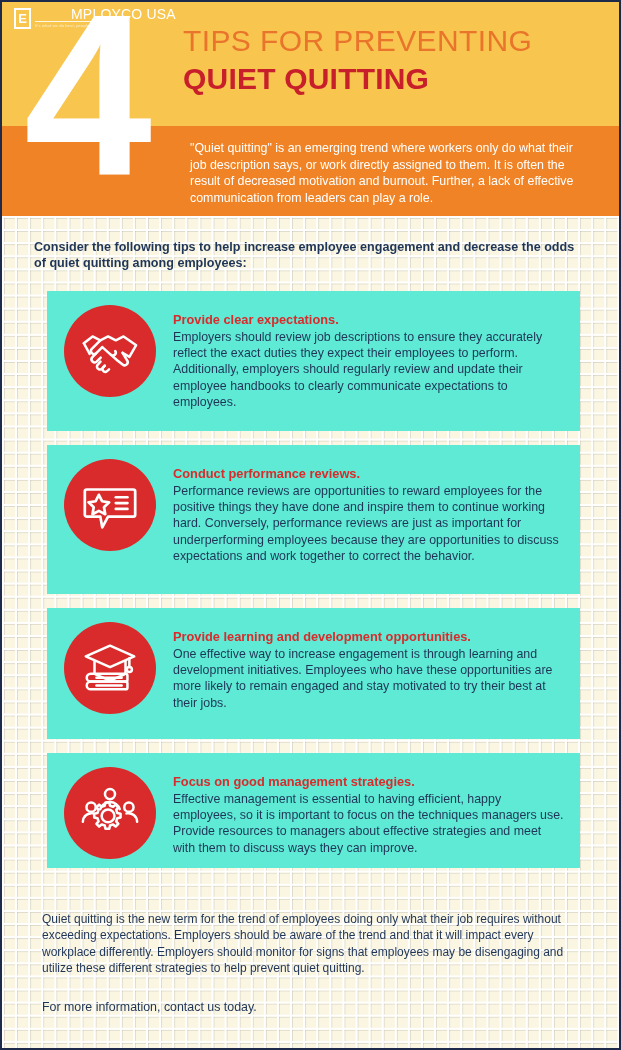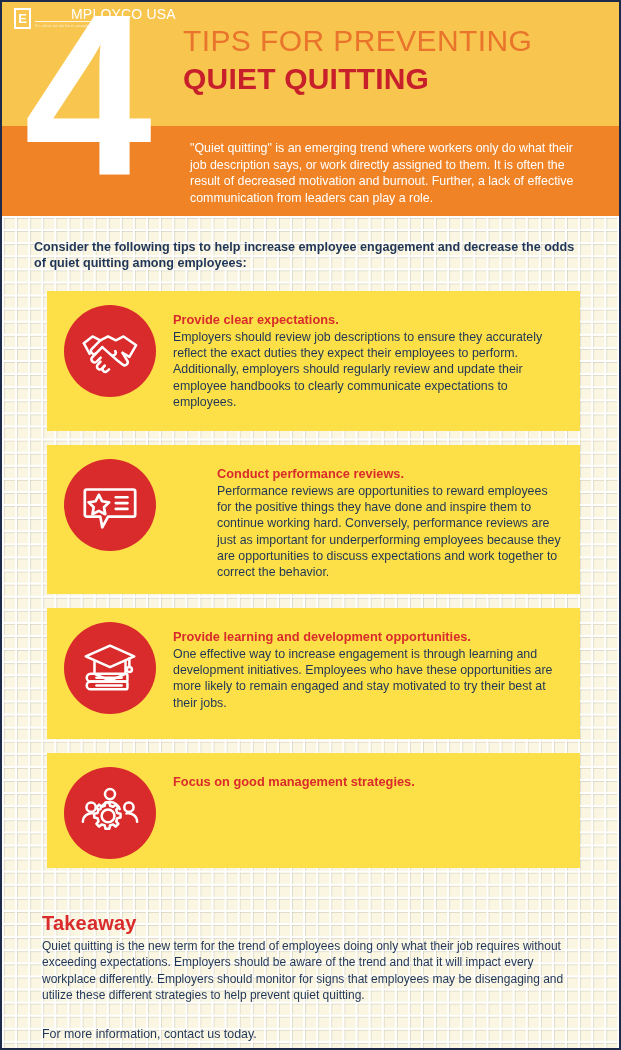--- a/index.html
+++ b/index.html
@@ -116,21 +116,21 @@
 
   #lead {
     position:absolute; left:32px; top:23px; width:545px;
     color:#1F3557;
     font-size:12.6px; line-height:16.4px;font-weight:bold;
   }
 
   .card {
     position:absolute;
     left:45px; width:533px;
-    background:#fde047;
+    background:#5eead4;
     display:flex;
     align-items:flex-start;
   }
   .card-icon-wrap {
     width:126px; flex:0 0 126px;
     display:flex; align-items:center; justify-content:center;
     padding-top:14px;
   }
   .icon-circle {
     width:92px; height:92px; border-radius:50%;
@@ -145,21 +145,21 @@
     font-size:12.8px; line-height:17px;
     font-weight:bold;
     margin-bottom:1px;
   }
   .card-body {
     color:#1F3557;
     font-size:12.4px; line-height:16.2px;
   }
 
   #card-1 { top:75px;  height:140px; }
-  #card-2 { top:229px; height:149px;gap:44px; }
+  #card-2 { top:229px; height:149px; }
   #card-3 { top:392px; height:131px; }
   #card-4 { top:537px; height:115px;justify-content:flex-end; }
 
   
   #takeaway { position:absolute; left:40px; top:695px; width:545px; }
   #takeaway-title {
     color:#D92B2B;
     font-size:20px; line-height:24px;
     font-weight:bold;
     letter-spacing:.2px;
@@ -279,23 +279,23 @@
             <path d="M4 41 a9 9 0 0 1 11-8.6"></path>
             <circle cx="51.5" cy="26" r="4.8"></circle>
             <path d="M60 41 a9 9 0 0 0 -11-8.6"></path>
             <path d="M32 24.5 l3.2 1.1 l2.6-2.2 l2.8 2.8 l-2.2 2.6 l1.1 3.2 l3.4 .7 v4 l-3.4 .7 l-1.1 3.2 l2.2 2.6 l-2.8 2.8 l-2.6-2.2 l-3.2 1.1 l-.7 3.4 h-4 l-.7-3.4 l-3.2-1.1 l-2.6 2.2 l-2.8-2.8 l2.2-2.6 l-1.1-3.2 l-3.4-.7 v-4 l3.4-.7 l1.1-3.2 l-2.2-2.6 l2.8-2.8 l2.6 2.2 l3.2-1.1 l.7-3.4 h4 z"></path>
             <circle cx="30" cy="35" r="6.6"></circle>
           </svg>
         </div>
       </div>
       <div class="card-text">
         <div class="card-title">Focus on good management strategies.</div>
+        <div class="card-body">Effective management is essential to having efficient, happy employees, so it is important to focus on the techniques managers use. Provide resources to managers about effective strategies and meet with them to discuss ways they can improve.</div>
       </div>
     </div>
 
     <div id="takeaway">
-      <div id="takeaway-title">Takeaway</div>
       <div id="takeaway-body">Quiet quitting is the new term for the trend of employees doing only what their job requires without exceeding expectations. Employers should be aware of the trend and that it will impact every workplace differently. Employers should monitor for signs that employees may be disengaging and utilize these different strategies to help prevent quiet quitting.</div>
       <div id="takeaway-contact">For more information, contact us today.</div>
     </div>
 
   </div>
 </div>
 
 </body></html>

